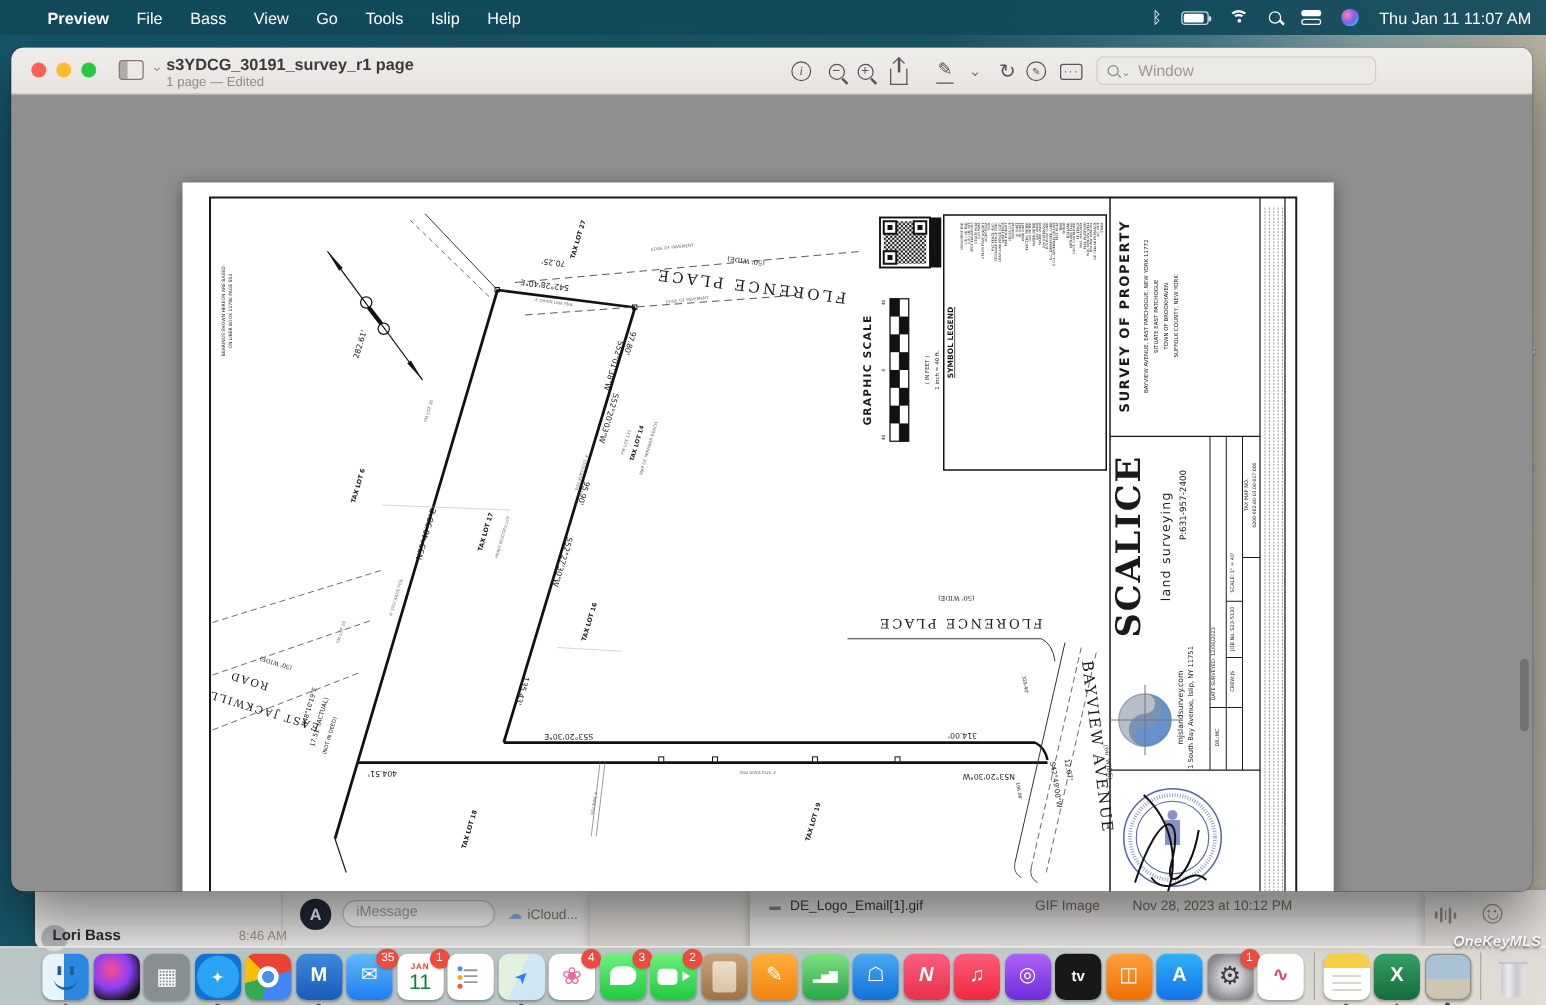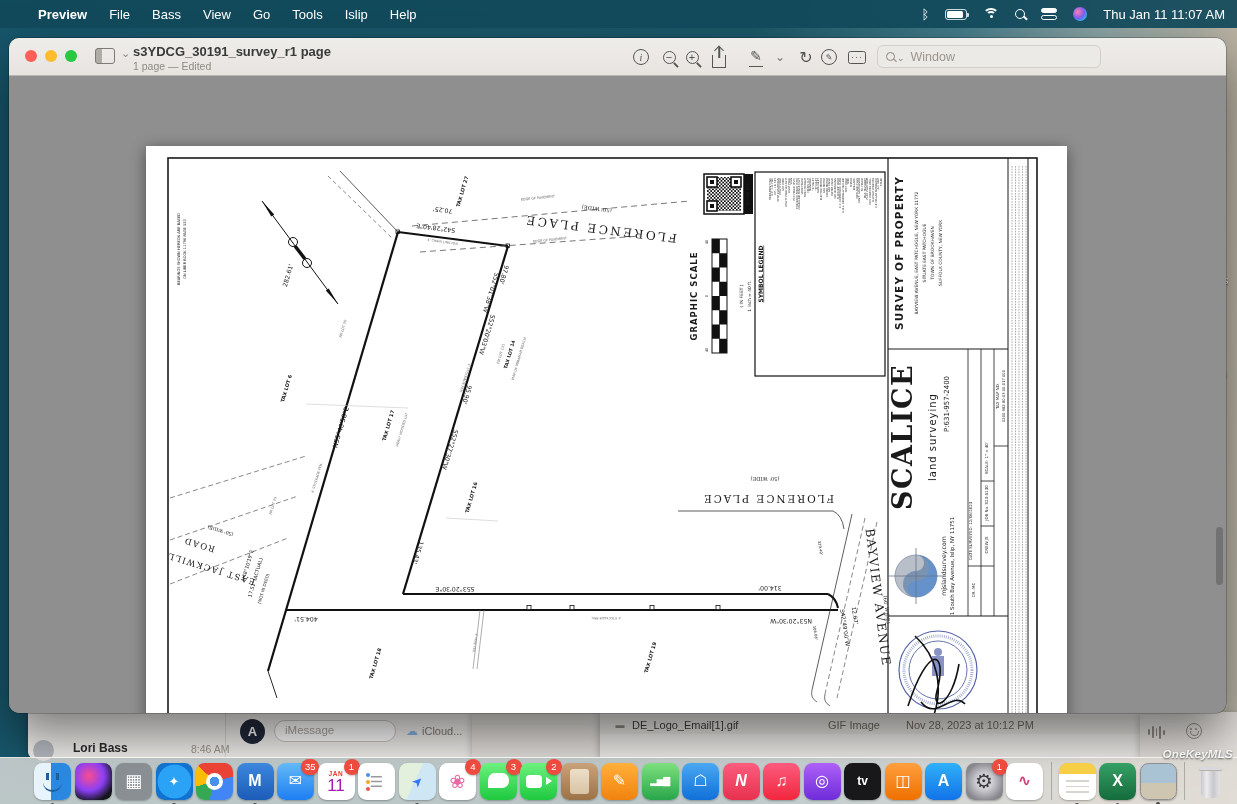--- a/index.html
+++ b/index.html
@@ -29,21 +29,21 @@
   .cc { display:flex; flex-direction:column; gap:2px; }
   .cc i { width:16px; height:5px; border:1.1px solid #fff; border-radius:3px; display:block; }
   .cc i:first-child { background:#fff; }
   .siri-ic { width:14px; height:14px; border-radius:50%; background:radial-gradient(circle at 35% 35%,#ff7eb3,#7a5cf0 50%,#2bc4e8 80%); }
   .clock { font-size:13px; white-space:nowrap; }
 
   
   .bg-panel { position:absolute; top:712px; height:46px; }
   .p-msg { left:28px; width:444px; background:#f1efec; border-radius:0 0 0 6px; box-shadow:0 2px 8px rgba(0,0,0,.3); }
   .msg-avatar { position:absolute; left:5px; top:28px; width:21px; height:21px; border-radius:50%; background:#b6bac0; }
-  .msg-name { position:absolute; left:45px; top:29px; font-size:12px; font-weight:700; color:#2c2c2e; }
+  .msg-name { position:absolute; left:14px; top:29px; font-size:12px; font-weight:700; color:#2c2c2e; }
   .msg-time { position:absolute; left:163px; top:31px; font-size:10.5px; color:#9a948b; }
   .msg-vline { position:absolute; left:197px; top:0; width:1px; height:46px; background:#d8d4ce; }
   .msg-appicon { position:absolute; left:212px; top:7px; width:25px; height:25px; border-radius:50%; background:#23293a; color:#fff;
      display:flex; align-items:center; justify-content:center; font-size:13px; font-weight:700; }
   .msg-field { position:absolute; left:246px; top:8px; width:122px; height:22px; border:1.2px solid #c9c5bf; border-radius:11px; background:#fff; }
   .msg-field span { position:absolute; left:10px; top:3px; font-size:11.5px; color:#a9a39b; }
   .msg-icloud { position:absolute; left:378px; top:12px; font-size:11px; color:#7e7a73; }
   .msg-icloud::before { content:"☁"; color:#8ab4e8; margin-right:4px; font-size:12px; }
   .p-gap { left:472px; width:128px; background:#e3e0dc; box-shadow:0 2px 8px rgba(0,0,0,.25); }
   .p-files { left:600px; width:540px; background:#efedea; box-shadow:0 2px 8px rgba(0,0,0,.3); font-size:11px; color:#3d3b38; }
@@ -118,21 +118,21 @@
   .di-finder::after { content:""; position:absolute; left:9px; right:9px; bottom:8px; height:9px; border-bottom:2px solid #1b5f9e; border-radius:0 0 10px 10px; }
   .di-siri { background:radial-gradient(circle at 38% 35%,#fa4d8e,#8a3ff5 45%,#15151d 78%); }
   .di-launchpad { background:rgba(88,88,95,.5); } .di-launchpad .g { font-size:18px; }
   .di-safari { background:radial-gradient(circle,#2aa2f5 63%,#1272cf 66%); } .di-safari .g { font-size:13px; }
   .di-chrome { background:conic-gradient(from -45deg,#ea4335 0 120deg,#4285f4 0 240deg,#34a853 0 300deg,#fbbc05 0 360deg); }
   .di-chrome::after { content:""; position:absolute; inset:10px; border-radius:50%; background:radial-gradient(circle,#4a90e8 0 38%,#fff 42%); }
   .di-malwarebytes { background:linear-gradient(180deg,#3d87dd,#1b5cb8); } .di-malwarebytes .g { font-weight:700; }
   .di-mail { background:linear-gradient(180deg,#63b9f7,#1d7ef2); }
   .di-calendar { background:#fff; }
   .cal-month { color:#e8382a; font-size:6.5px; font-weight:700; letter-spacing:.6px; margin-top:3px; }
-  .cal-day { font-size:17px; color:#a21caf; line-height:1.05; }
+  .cal-day { font-size:17px; color:#15803d; line-height:1.05; }
   .di-reminders { background:#fff; } .di-reminders .g { color:#9a9a9e; font-size:15px; }
   .di-reminders::before { content:""; position:absolute; left:8px; top:10px; width:4px; height:4px; border-radius:50%; background:#4a90e8;
       box-shadow:0 7px 0 #f5a623, 0 14px 0 #e8584a; }
   .di-maps { background:linear-gradient(115deg,#e4f0de 0 45%,#cfe6f5 45%); } .di-maps .g { color:#3478f6; font-size:13px; transform:rotate(-45deg); }
   .di-photos { background:#fff; } .di-photos .g { color:#e86aa6; font-size:19px; }
   .di-messages { background:linear-gradient(180deg,#6df17e,#1fc93f); }
   .di-messages::after { content:""; position:absolute; left:8px; top:10px; width:21px; height:15px; background:#fff; border-radius:7px 7px 7px 0; }
   .di-facetime { background:linear-gradient(180deg,#6df17e,#1fc93f); }
   .di-facetime::after { content:""; position:absolute; left:6px; top:12px; width:16px; height:13px; background:#fff; border-radius:3.5px; }
   .di-facetime::before { content:""; position:absolute; right:5px; top:14.5px; border-left:6px solid #fff; border-top:4px solid transparent; border-bottom:4px solid transparent; }

